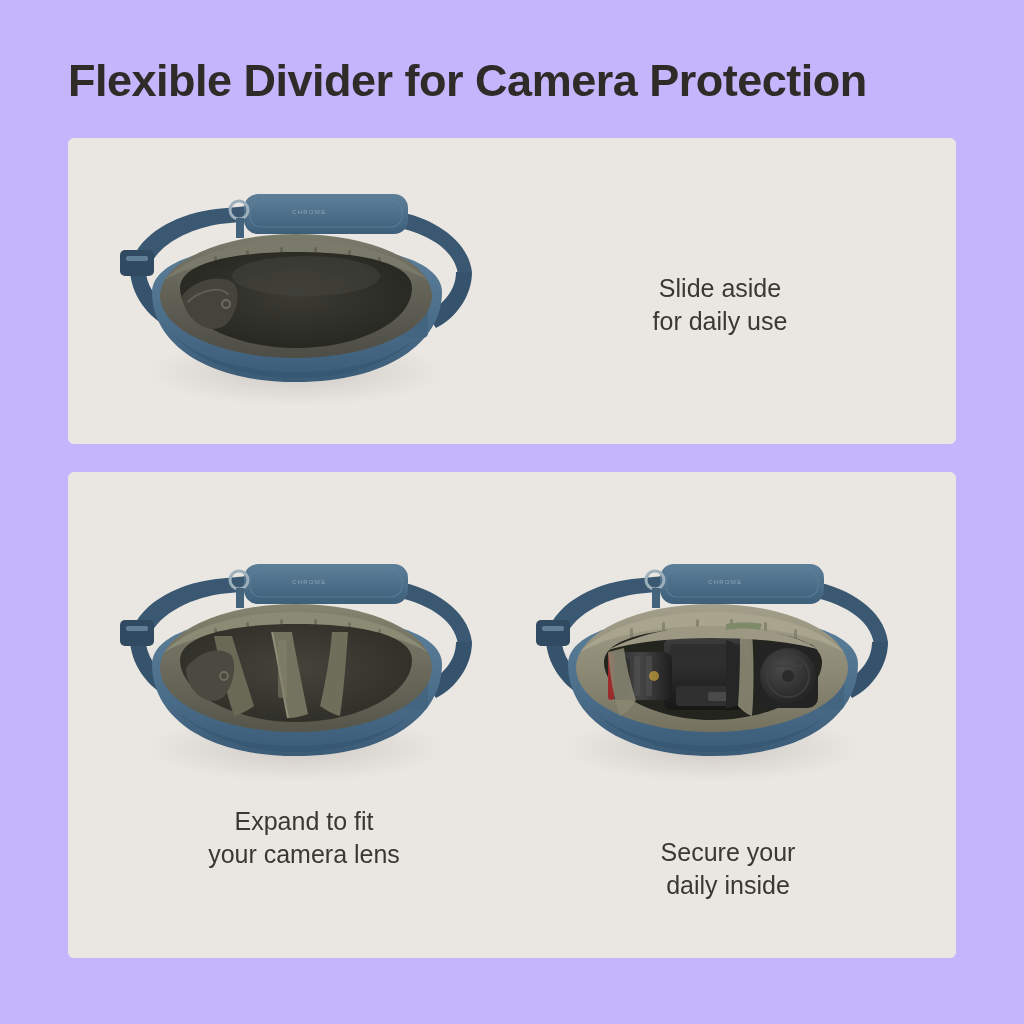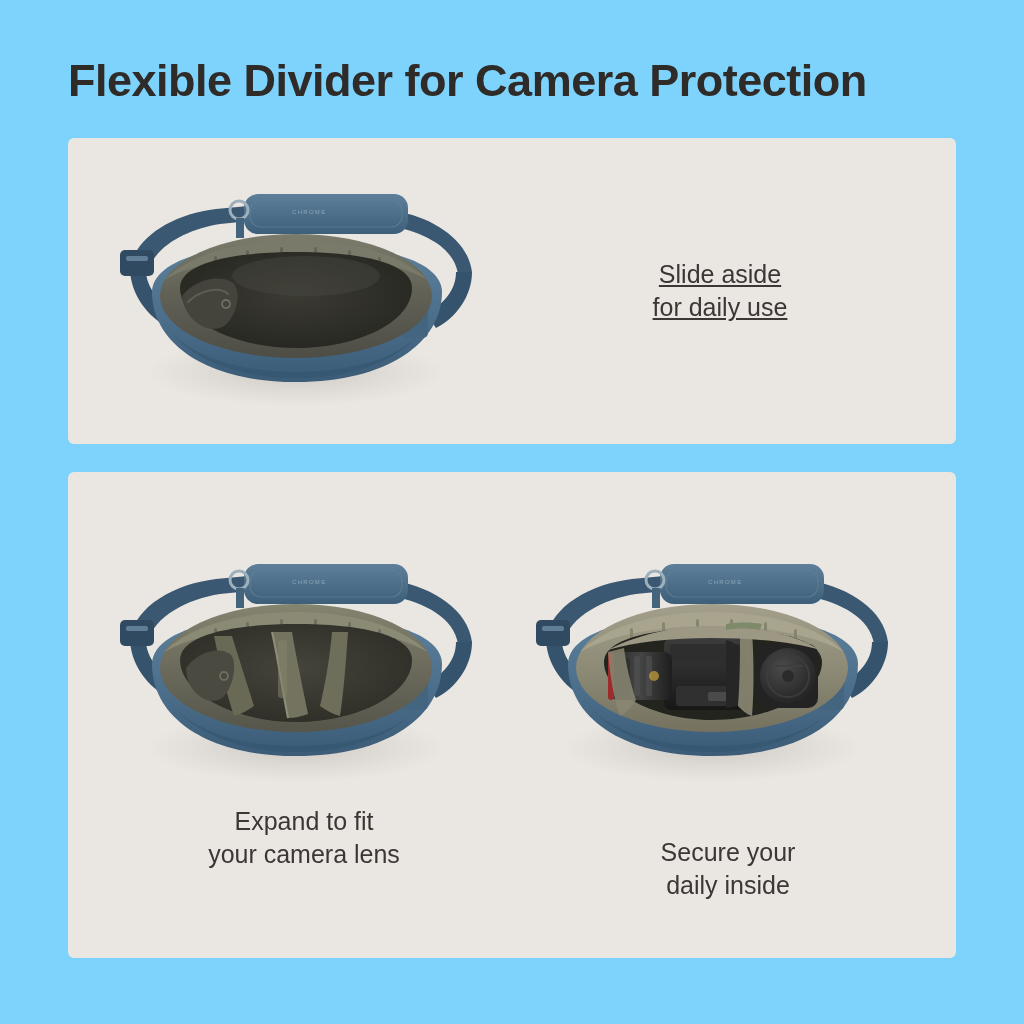--- a/index.html
+++ b/index.html
@@ -13,21 +13,21 @@
     font-family: "Liberation Sans", sans-serif;
     overflow: hidden;
     position: relative;
   }
 
   #page {
     position: absolute;
     left: 0; top: 0;
     width: 1024px;
     height: 1024px;
-    background: #7dd3fc;
+    background: #c4b5fd;
   }
 
   
   .title {
     position: absolute;
     left: 68px;
     top: 56px;
     width: 900px;
     font-size: 45px;
     font-weight: 700;
@@ -62,23 +62,22 @@
     position: absolute;
     text-align: center;
     font-size: 25px;
     line-height: 1.32;
     color: #3a3734;
     font-weight: 400;
     white-space: pre-line;
   }
   #caption-slide {
     left: 560px;
-    top: 258px;
+    top: 272px;
     width: 320px;
-    text-decoration: underline;
   }
   #caption-expand {
     left: 124px;
     top: 805px;
     width: 360px;
   }
   #caption-secure {
     left: 548px;
     top: 836px;
     width: 360px;

